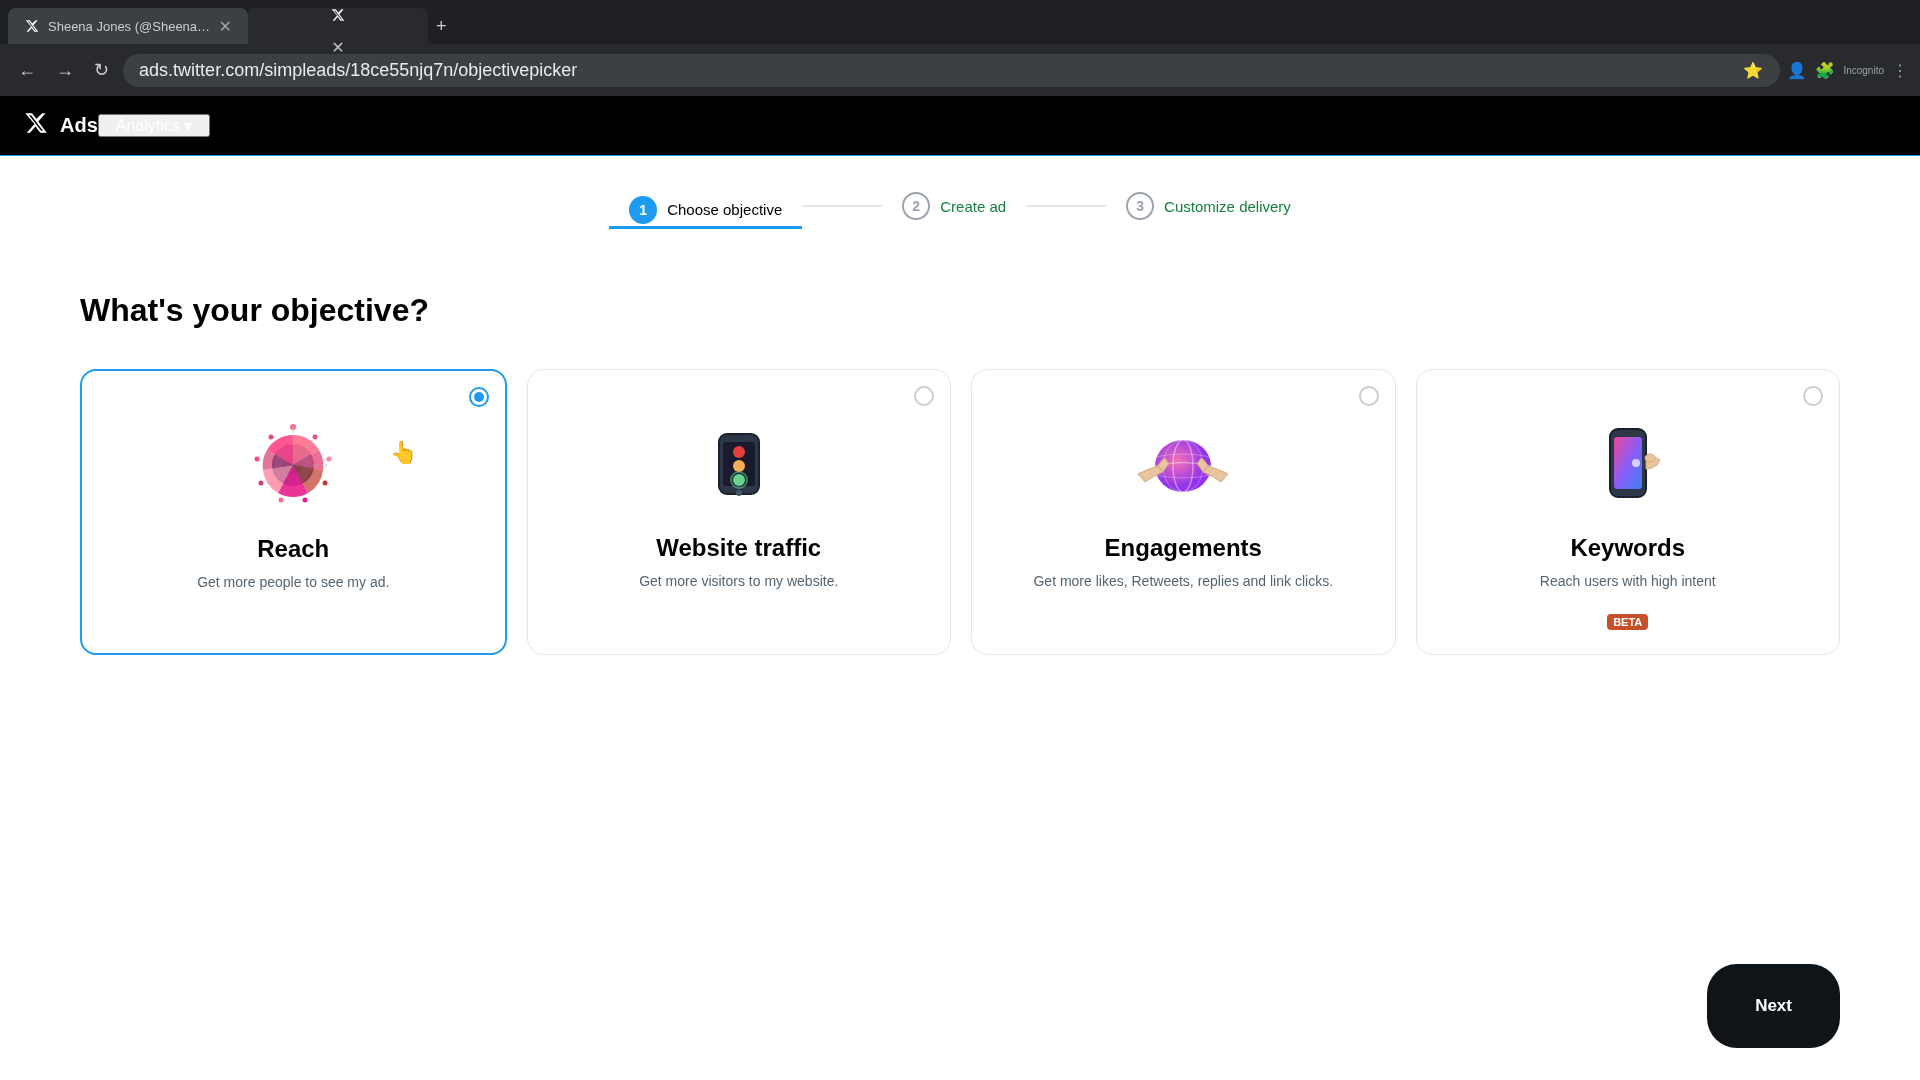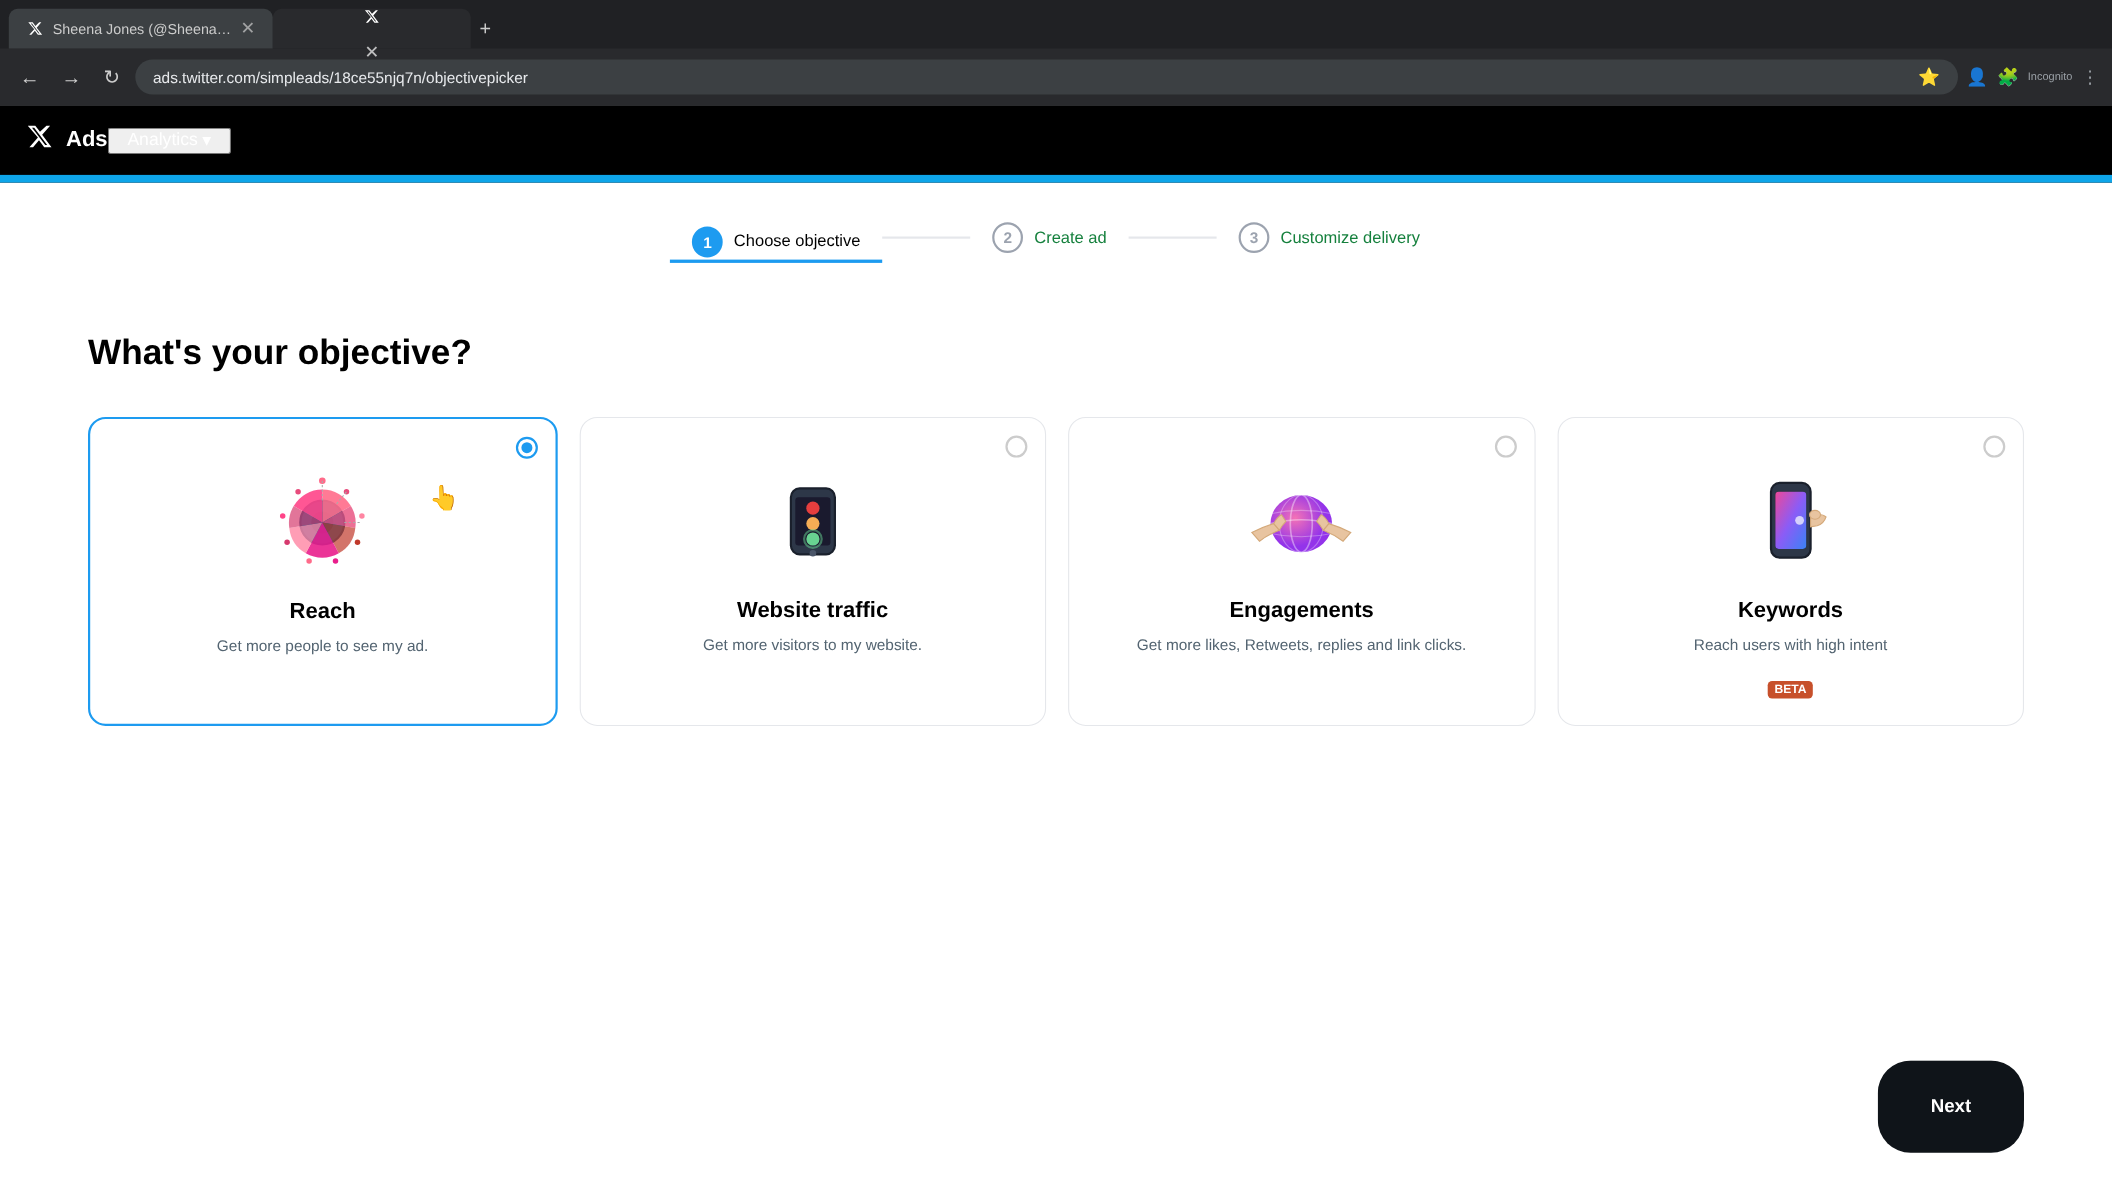--- a/index.html
+++ b/index.html
@@ -11,30 +11,30 @@
     .browser-tab { display: flex; align-items: center; gap: 8px; padding: 0 16px; height: 36px; border-radius: 8px 8px 0 0; font-size: 13px; color: #ccc; cursor: pointer; background: #3c4043; min-width: 180px; max-width: 240px; }
     .browser-tab.active { background: #292a2d; color: #fff; flex-direction: column; }
     .browser-tab .tab-favicon { width: 16px; height: 16px; display: flex; align-items: center; justify-content: center; }
     .browser-tab .tab-title { flex: 1; white-space: nowrap; overflow: hidden; text-overflow: ellipsis; font-size: 13px; }
     .browser-tab .tab-close { opacity: 0.7; font-size: 16px; cursor: pointer; }
     .tab-add { background: none; border: none; color: #ccc; font-size: 18px; cursor: pointer; padding: 0 8px; }
 
     .browser-toolbar { background: #292a2d; display: flex; align-items: center; padding: 6px 12px; gap: 8px; height: 52px; }
     .nav-btn { background: none; border: none; color: #ccc; cursor: pointer; font-size: 18px; padding: 4px 6px; border-radius: 50%; }
     .address-bar { flex: 1; background: #3c4043; border-radius: 20px; padding: 6px 16px; display: flex; align-items: center; gap: 8px; }
-    .address-bar-text { color: #e8eaed; font-size: 14px; flex: 1; }
+    .address-bar-text { color: #e8eaed; font-size: 18px; flex: 1; }
     .address-bar-icons { display: flex; gap: 8px; color: #9aa0a6; }
     .browser-actions { display: flex; gap: 8px; color: #9aa0a6; align-items: center; }
     .incognito-badge { color: #9aa0a6; font-size: 10px; }
 
     
     .app { width: 100%; height: calc(1080px - 96px); display: flex; flex-direction: column; }
 
     
-    .top-nav { background: #000; display: flex; align-items: center; padding: 0 24px; height: 70px; border-bottom: 7px solid #0ea5e9; }
+    .top-nav { background: #000; display: flex; align-items: center; padding: 0 24px; height: 60px; border-bottom: 1px solid #0ea5e9; }
     .nav-logo { display: flex; align-items: center; gap: 12px; color: #fff; }
     .x-logo { font-size: 24px; font-weight: 900; color: #fff; }
     .ads-text { color: #fff; font-size: 20px; font-weight: 600; }
     .analytics-btn { color: #fff; font-size: 16px; padding: 0 16px; display: flex; align-items: center; gap: 4px; cursor: pointer; }
     .nav-right { margin-left: auto; display: flex; align-items: center; gap: 20px; }
     .help-btn { color: #fff; font-size: 16px; cursor: pointer; }
     .user-name { color: #fff; font-size: 15px; cursor: pointer; display: flex; align-items: center; gap: 4px; }
     .avatar-img { width: 36px; height: 36px; border-radius: 50%; background: linear-gradient(135deg, #c87941 0%, #8b4513 100%); }
 
     
@@ -54,21 +54,21 @@
     .page-title { font-size: 32px; font-weight: 700; color: #000; margin-bottom: 40px; }
 
     
     .objective-cards { display: flex; gap: 20px; }
     .obj-card { flex: 1; border: 1.5px solid #e5e7eb; border-radius: 16px; padding: 24px 20px; display: flex; flex-direction: column; align-items: center; text-align: center; cursor: pointer; position: relative; background: #fff; min-height: 260px; }
     .obj-card.selected { border-color: #1d9bf0; border-width: 2px; }
     .radio-btn { position: absolute; top: 16px; right: 16px; width: 20px; height: 20px; border-radius: 50%; border: 2px solid #ccc; background: #fff; }
     .radio-btn.selected { border-color: #1d9bf0; }
     .radio-btn.selected::after { content: ''; position: absolute; top: 3px; left: 3px; width: 10px; height: 10px; border-radius: 50%; background: #1d9bf0; }
     .card-icon { width: 100px; height: 100px; margin: 20px auto 20px; display: flex; align-items: center; justify-content: center; }
-    .card-title { font-size: 20px; font-weight: 700; color: #000; margin-bottom: 10px; }
+    .card-title { font-size: 24px; font-weight: 700; color: #000; margin-bottom: 10px; }
     .card-desc { font-size: 14px; color: #536471; line-height: 1.4; }
     .beta-badge { background: #c7502b; color: #fff; font-size: 11px; font-weight: 700; padding: 2px 6px; border-radius: 4px; margin-top: 22px; display: inline-block; }
 
     
     .reach-icon-wrap { width: 100px; height: 100px; }
     .engagements-icon-wrap { width: 100px; height: 100px; }
     .website-icon-wrap { width: 100px; height: 100px; }
     .keywords-icon-wrap { width: 100px; height: 100px; }
 
     

